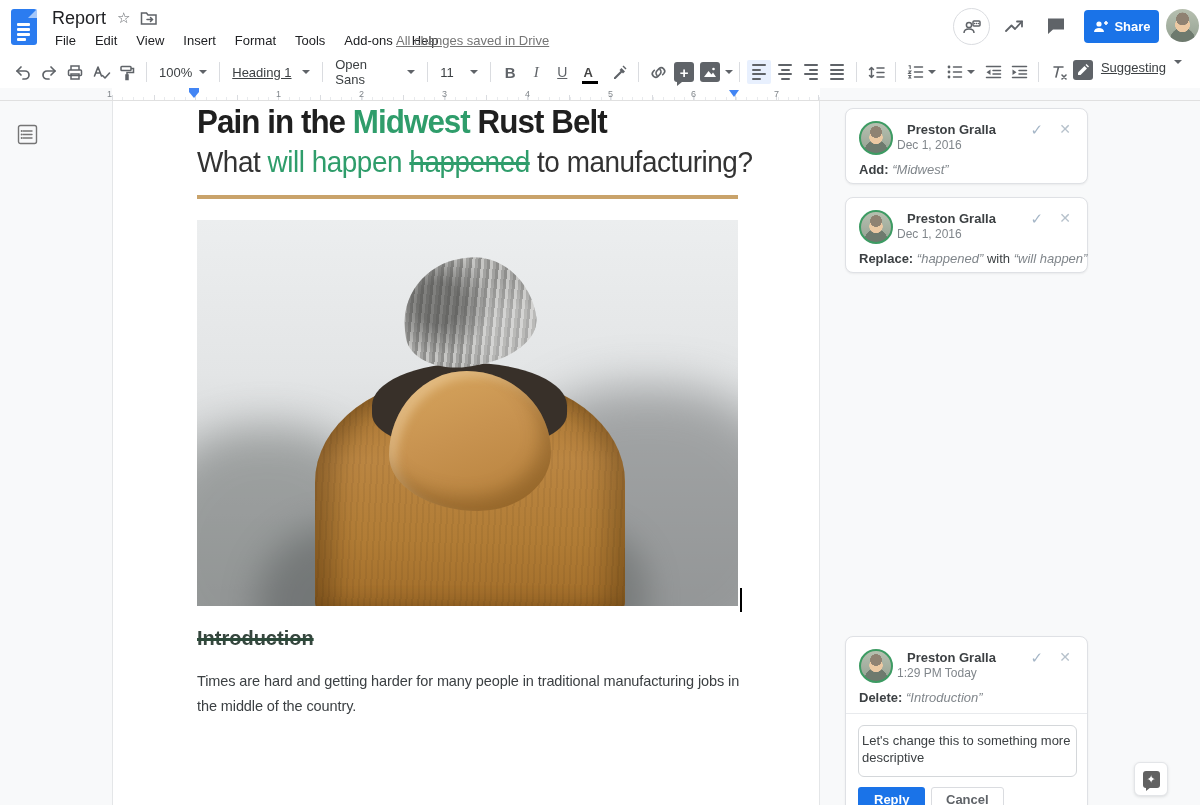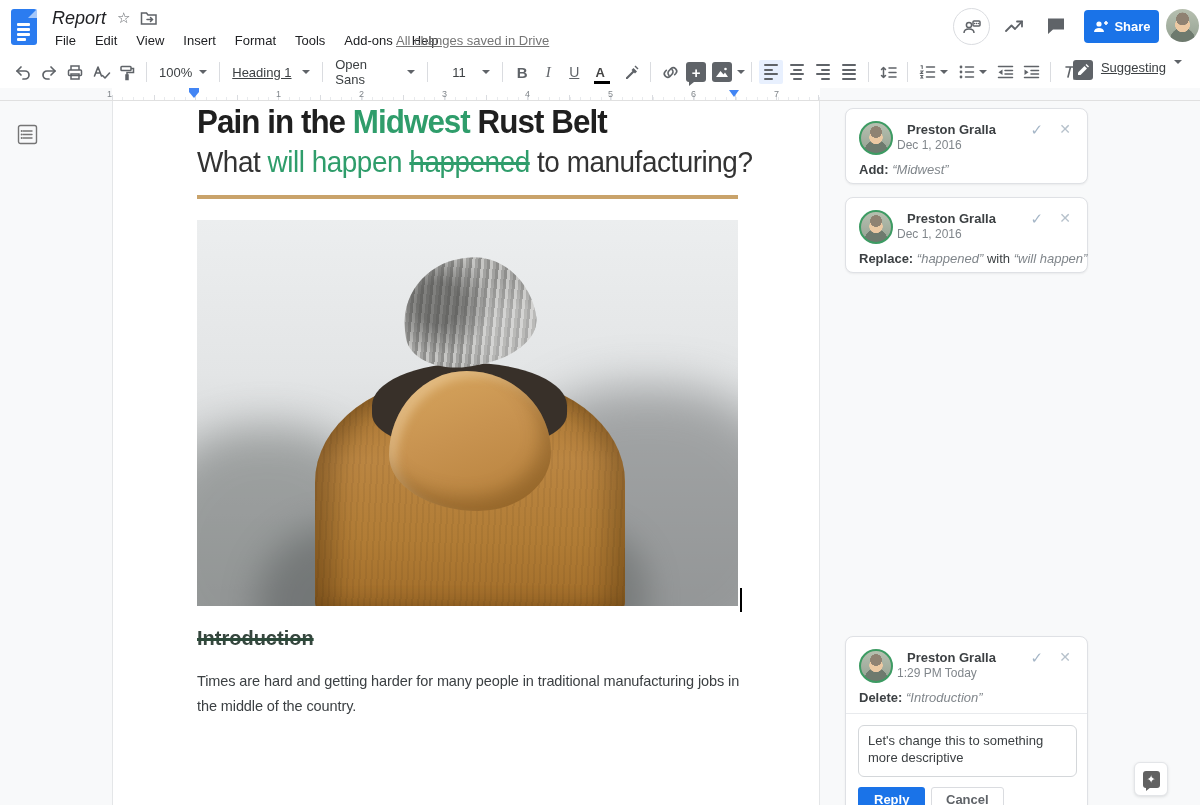--- a/index.html
+++ b/index.html
@@ -6,21 +6,21 @@
   html,body { width:1200px; height:805px; overflow:hidden; }
   body { font-family:"Liberation Sans", sans-serif; background:#fff; }
   .app { position:relative; width:1200px; height:805px; background:#fff; }
 
   
   .header { position:absolute; left:0; top:0; width:1200px; height:56px; background:#fff; }
   .docs-icon { position:absolute; left:11px; top:9px; width:26px; height:36px; background:#2b7cf0; border-radius:3px; }
   .docs-icon .fold { position:absolute; right:0; top:0; width:0; height:0; border-top:9px solid #a6c8fa; border-left:9px solid transparent; transform:rotate(90deg); }
   .docs-icon .l { position:absolute; left:6px; width:13px; height:2.5px; background:#fff; border-radius:1px; }
   .docs-icon .l1{ top:14px } .docs-icon .l2{ top:19px } .docs-icon .l3{ top:24px } .docs-icon .l4{ top:29px; width:9px }
-  .doc-title { position:absolute; left:52px; top:8px; font-size:18px; color:#202124;font-style:italic; }
+  .doc-title { position:absolute; left:52px; top:8px; font-size:18px; color:#202124; }
   .star-icon { position:absolute; left:117px; top:9px; font-size:15px; color:#5f6368; cursor:pointer; }
   .folder-icon { position:absolute; left:140px; top:11px; }
   .menubar { position:absolute; left:52px; top:31px; display:flex; gap:13px; font-size:13px; color:#202124; }
   .menubar span { padding:2px 3px; cursor:default; }
   .save-status { position:absolute; left:396px; top:33px; font-size:13px; color:#757575; text-decoration:underline; }
   .tr-btn { position:absolute; top:8px; width:37px; height:37px; border:1px solid #dadce0; border-radius:50%; display:flex; align-items:center; justify-content:center; }
   .tr-icon { position:absolute; top:16px; }
   .share-btn { position:absolute; left:1084px; top:10px; width:75px; height:33px; background:#1a73e8; border-radius:4px; color:#fff; display:flex; align-items:center; justify-content:center; gap:6px; font-size:13px; font-weight:700; }
   .avatar { border-radius:50%; overflow:hidden;
     background:
@@ -108,21 +108,21 @@
   .c1 { top:7px; height:76px; } .c2 { top:96px; height:76px; } .c3 { top:535px; height:192px; }
   .card .avatar { position:absolute; left:13px; top:12px; width:34px; height:34px; border:2px solid #3d9b63; }
   .c-name { position:absolute; left:61px; top:13px; font-size:13px; font-weight:700; color:#3c4043; }
   .c-date { position:absolute; left:51px; top:29px; font-size:12px; color:#80868b; }
   .c-check { position:absolute; right:44px; top:12px; font-size:15px; color:#a4b5c6; }
   .c-x { position:absolute; right:16px; top:12px; font-size:14px; color:#b6c1cb; }
   .c-body { position:absolute; left:13px; top:53px; font-size:13px; color:#3c4043; white-space:nowrap; }
   .c-action { font-weight:700; }
   .c-quote { font-style:italic; color:#80868b; }
   .c3 .divider { position:absolute; left:0; top:76px; width:100%; border-top:1px solid #e8eaed; }
-  .reply-box { position:absolute; left:12px; top:88px; width:219px; height:52px; border:1px solid #d4d7da; border-radius:6px; padding:6px 9px; font-size:13px; line-height:17px; color:#3c4043; }
+  .reply-box { position:absolute; left:12px; top:88px; width:219px; height:52px; border:1px solid #d4d7da; border-radius:6px; padding:6px 3px; font-size:13px; line-height:17px; color:#3c4043; }
   .reply-btn { position:absolute; left:12px; top:150px; background:#1a73e8; color:#fff; font-size:13px; font-weight:700; border:none; border-radius:3px; padding:5px 16px; }
   .cancel-btn { position:absolute; left:85px; top:150px; background:#fff; color:#5f6368; font-size:13px; font-weight:700; border:1px solid #dadce0; border-radius:3px; padding:4px 14px; }
 
   .explore-btn { position:absolute; left:1134px; top:661px; width:34px; height:34px; background:#fff; border:1px solid #e3e5e8; border-radius:6px; box-shadow:0 1px 3px rgba(60,64,67,.15); display:flex; align-items:center; justify-content:center; }
   .explore-ic { position:relative; width:17px; height:17px; background:#616161; border-radius:3px; color:#fff; font-size:11px; display:flex; align-items:center; justify-content:center; }
   .explore-ic::after { content:""; position:absolute; left:3px; bottom:-3px; border-top:4px solid #616161; border-right:5px solid transparent; }
 
   svg { display:block; }
 </style>
 </head>
@@ -230,21 +230,21 @@
     <div class="dd" style="width:90px; justify-content:space-between;text-decoration:underline;">
         <span>Heading 1</span>
         <span class="caret"></span>
       </div>
     <div class="sep"></div>
     <div class="dd" style="width:92px; justify-content:space-between;gap:24px;">
         <span>Open Sans</span>
         <span class="caret"></span>
       </div>
     <div class="sep"></div>
-    <div class="dd" style="width:50px; justify-content:space-between;margin-left:12px;">
+    <div class="dd" style="width:50px; justify-content:space-between;">
         <span>11</span>
         <span class="caret"></span>
       </div>
     <div class="sep"></div>
     <div class="tb tb-text tb-b">B</div>
     <div class="tb tb-text tb-i">I</div>
     <div class="tb tb-text tb-u">U</div>
     <div class="tb">
         <span class="tb-A">A</span>
       </div>

